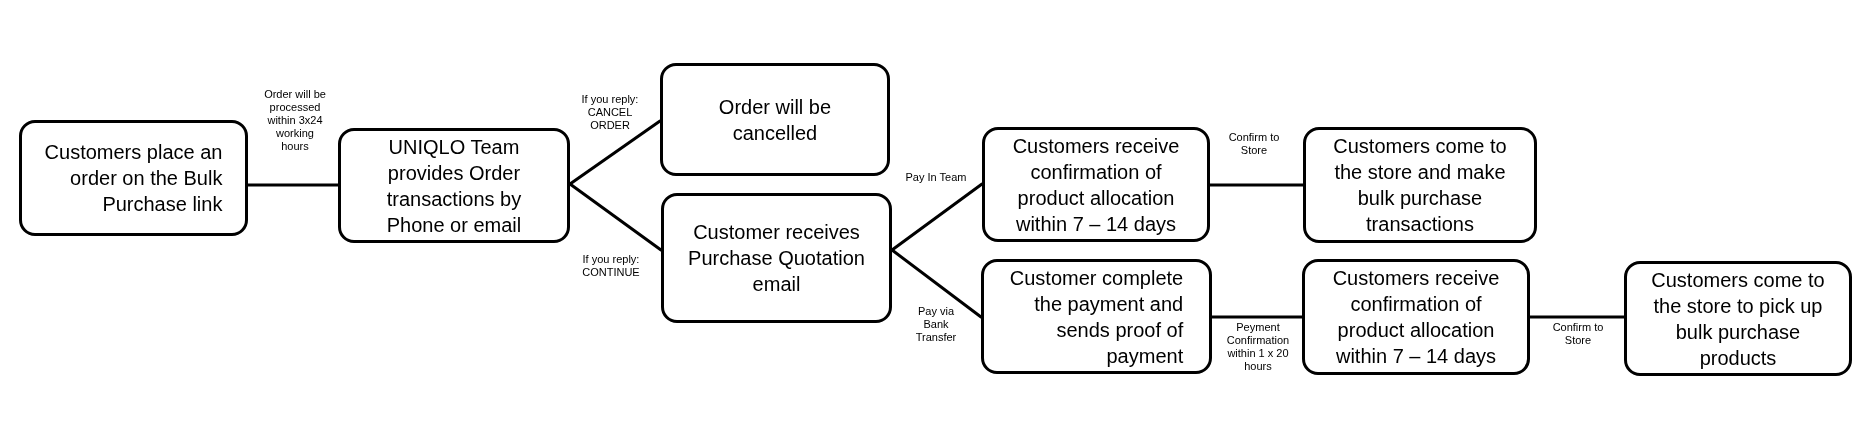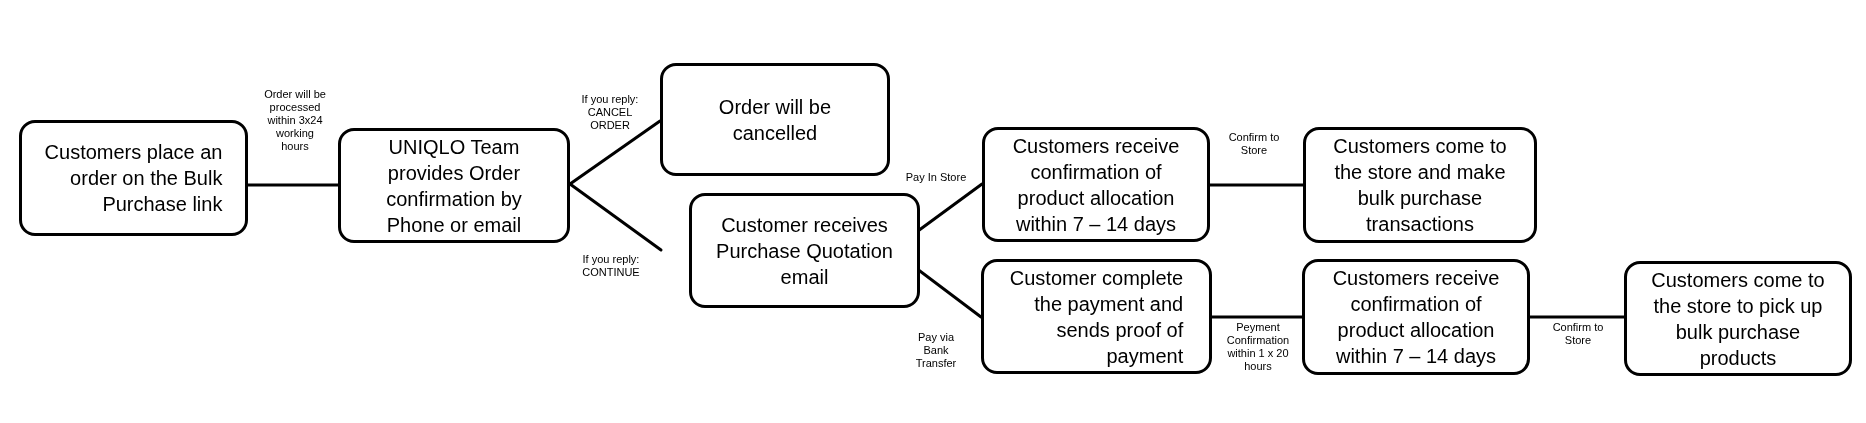--- a/index.html
+++ b/index.html
@@ -36,32 +36,32 @@
     position: absolute;
     font-size: 11px;
     line-height: 13px;
     text-align: center;
     white-space: pre-line;
   }
   
   .n0 { left: 19px;   top: 120px; width: 229px; height: 116px; text-align: right; }
   .n1 { left: 338px;  top: 128px; width: 232px; height: 115px; }
   .n2 { left: 660px;  top: 63px;  width: 230px; height: 113px; }
-  .n3 { left: 661px;  top: 193px; width: 231px; height: 115px; margin-left: 28px; }
+  .n3 { left: 661px;  top: 193px; width: 231px; height: 130px; }
   .n4 { left: 982px;  top: 127px; width: 228px; height: 115px; }
   .n5 { left: 981px;  top: 259px; width: 231px; height: 115px; text-align: right; }
   .n6 { left: 1303px; top: 127px; width: 234px; height: 116px; }
   .n7 { left: 1302px; top: 259px; width: 228px; height: 116px; }
   .n8 { left: 1624px; top: 261px; width: 228px; height: 115px; }
   
   .e0 { left: 245px;  top: 88px;  width: 100px; }
   .e1 { left: 560px;  top: 93px;  width: 100px; }
   .e2 { left: 561px;  top: 253px; width: 100px; }
   .e3 { left: 876px;  top: 171px; width: 120px; }
-  .e4 { left: 886px;  top: 305px; width: 100px; margin-top: 26px; }
+  .e4 { left: 886px;  top: 305px; width: 100px; }
   .e5 { left: 1204px; top: 131px; width: 100px; }
   .e6 { left: 1198px; top: 321px; width: 120px; }
   .e7 { left: 1528px; top: 321px; width: 100px; }
 </style>
 </head>
 <body>
 
 <div class="canvas">
 
   <svg class="connectors" viewBox="0 0 1866 423" xmlns="http://www.w3.org/2000/svg">
@@ -75,21 +75,21 @@
       <line x1="1212" y1="317" x2="1302" y2="317"></line>
       <line x1="1530" y1="317" x2="1624" y2="317"></line>
     </g>
   </svg>
 
   <div class="node n0">Customers place an
 order on the Bulk
 Purchase link</div>
   <div class="node n1">UNIQLO Team
 provides Order
-confirmation by
+transactions by
 Phone or email</div>
   <div class="node n2">Order will be
 cancelled</div>
   <div class="node n3">Customer receives
 Purchase Quotation
 email</div>
   <div class="node n4">Customers receive
 confirmation of
 product allocation
 within 7 – 14 days</div>
@@ -113,21 +113,21 @@
   <div class="elabel e0">Order will be
 processed
 within 3x24
 working
 hours</div>
   <div class="elabel e1">If you reply:
 CANCEL
 ORDER</div>
   <div class="elabel e2">If you reply:
 CONTINUE</div>
-  <div class="elabel e3">Pay In Store</div>
+  <div class="elabel e3">Pay In Team</div>
   <div class="elabel e4">Pay via
 Bank
 Transfer</div>
   <div class="elabel e5">Confirm to
 Store</div>
   <div class="elabel e6">Peyment
 Confirmation
 within 1 x 20
 hours</div>
   <div class="elabel e7">Confirm to

